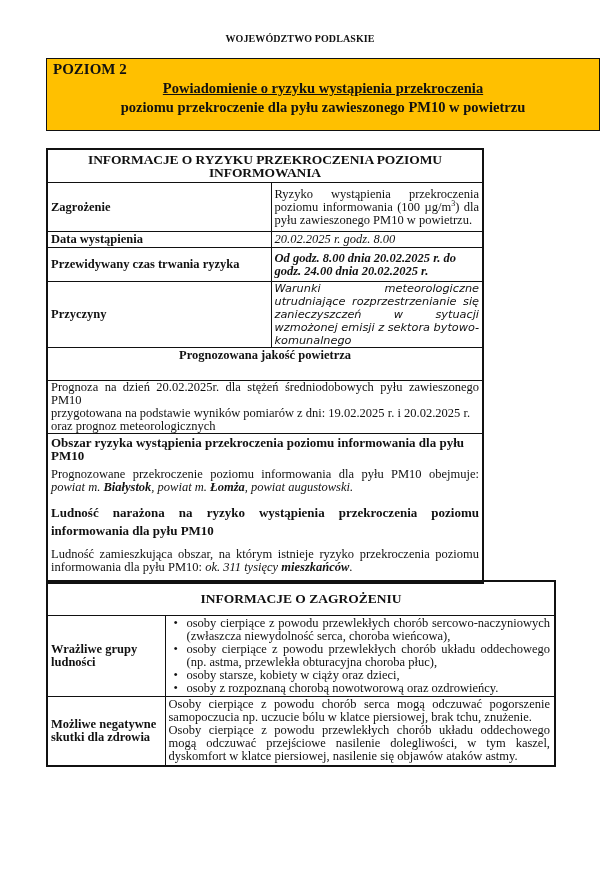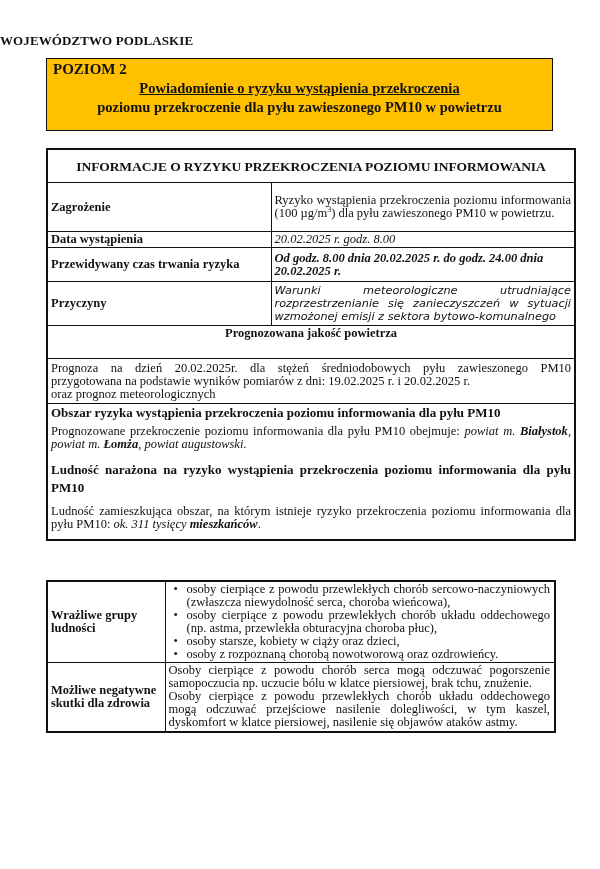--- a/index.html
+++ b/index.html
@@ -1,28 +1,28 @@
 <!DOCTYPE html>
 <html><head>
 <meta charset="utf-8">
 <style>
   html, body { margin:0; padding:0; background:#ffffff; }
   body { width:600px; height:869px; position:relative; overflow:hidden;
          font-family:"Liberation Serif", "DejaVu Serif", serif; color:#111; }
   .abs { position:absolute; }
-  .page-title { left:0; width:600px; top:33px; text-align:left; font-weight:bold; font-size:13px; letter-spacing:0.1px; }
-  .alert-box { left:46px; top:58px; width:507px; height:73px; background:#FFC000; border:1.5px solid #111; box-sizing:border-box; }
+  .page-title { left:0; width:600px; top:33px; text-align:center; font-weight:bold; font-size:10px; letter-spacing:0.1px; }
+  .alert-box { left:46px; top:58px; width:554px; height:73px; background:#FFC000; border:1.5px solid #111; box-sizing:border-box; }
   .alert-level { position:absolute; left:6px; top:2px; font-weight:bold; font-size:15px; }
   .alert-line { position:absolute; left:0; width:100%; text-align:center; font-weight:bold; font-size:14.5px; }
   .alert-line.l1 { top:21px;text-decoration:underline; }
   .alert-line.l2 { top:40px; }
 
   table { border-collapse:collapse; position:absolute; table-layout:fixed; }
   td { padding:0 3px; vertical-align:middle; font-size:12.5px; line-height:13px; }
-  .t1 { left:46px; top:148px; width:530px; border:2px solid #111; }
+  .t1 { left:46px; top:148px; width:438px; border:2px solid #111; }
   .t1 td { border:1px solid #111; }
   .t1 .head { text-align:center; font-weight:bold; font-size:13.5px; height:32px; letter-spacing:-0.1px; border-bottom:1.5px solid #111; }
   .lbl { font-weight:bold; font-size:12.5px; }
   .val { text-align:justify; }
   .just { text-align:justify; text-align-last:justify; }
   .it { font-style:italic; }
   .center-bold { text-align:center; font-weight:bold; }
   .sect-bold { font-weight:bold; font-size:13px; }
   .p { margin:0; }
 
@@ -89,20 +89,23 @@
   </tr>
 </tbody>
   </table>
 
 <table class="t2">
   <colgroup>
       <col style="width:118px">
       <col>
     </colgroup>
   <tbody>
+      <tr>
+    <td colspan="2" class="head">INFORMACJE O ZAGROŻENIU</td>
+  </tr>
   <tr>
     <td class="lbl" style="border-left:2px solid #111">Wrażliwe grupy ludności</td>
     <td style="border-right:2px solid #111;padding:1px 4px 1px 3px">
       <ul class="bl">
         <li>osoby cierpiące z powodu przewlekłych chorób sercowo-naczyniowych (zwłaszcza niewydolność serca, choroba wieńcowa),</li>
         <li>osoby cierpiące z powodu przewlekłych chorób układu oddechowego (np. astma, przewlekła obturacyjna choroba płuc),</li>
         <li>osoby starsze, kobiety w ciąży oraz dzieci,</li>
         <li>osoby z rozpoznaną chorobą nowotworową oraz ozdrowieńcy.</li>
       </ul>
     </td>

